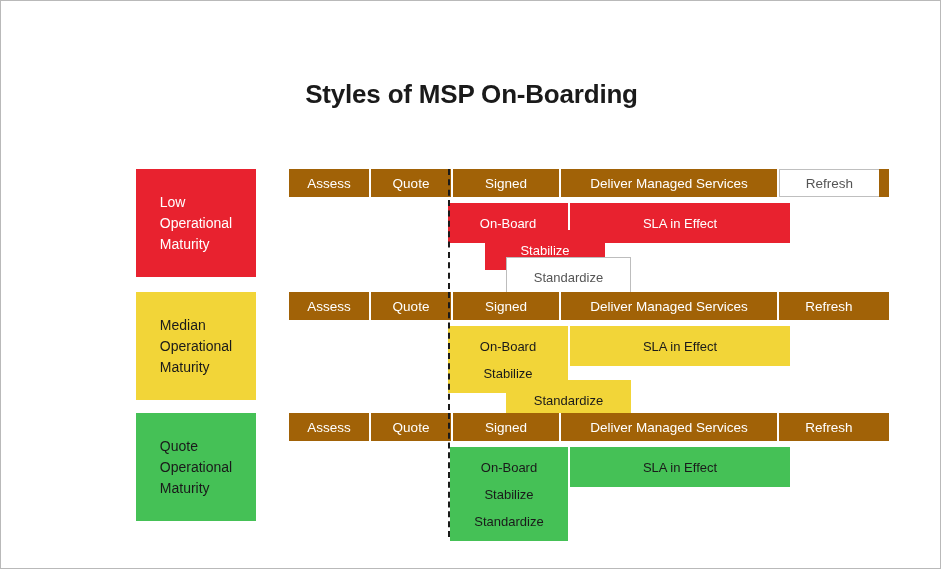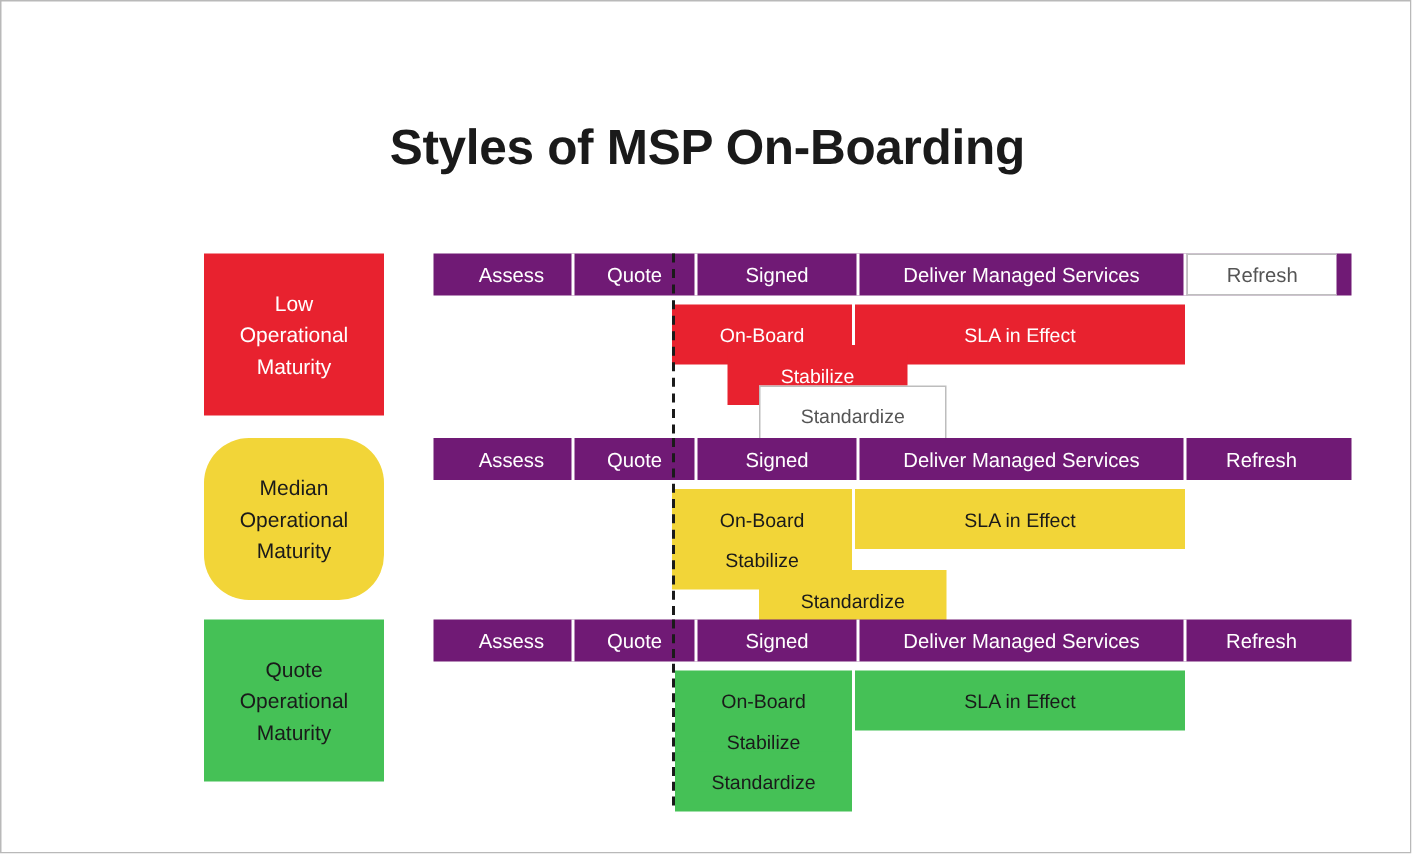--- a/index.html
+++ b/index.html
@@ -97,21 +97,21 @@
     margin-top: 2px;
   }
 
   
   #title {
     position: absolute;
     left: 0;
     top: 78px;
     width: 941px;
     text-align: center;
-    font-size: 33px;
+    font-size: 26px;
     font-weight: bold;
     color: #1a1a1a;
     letter-spacing: -0.2px;
   }
 
   
   .row {
     position: absolute;
     left: 0;
     width: 941px;
@@ -122,50 +122,47 @@
 
   
   .maturity-box {
     position: absolute;
     left: 135px;
     width: 120px;
     height: 108px;
     display: flex;
     align-items: center;
     justify-content: center;
-    text-align: center;
     font-size: 14px;
     line-height: 21px;
     color: #1a1a1a;
   }
   .maturity-box.low {
     background: #e8222f;
     color: #ffffff;
     top: 0px;
   }
   .maturity-box.median {
     background: #f2d538;
     top: 0px;
-    border-radius: 30px;
   }
   .maturity-box.high {
     background: #45c156;
     top: 0px;
   }
 
   
   .timeline {
     position: absolute;
     left: 288px;
     top: 0px;
     height: 28px;
     width: 600px;
-    background: #701a75;
-    display: flex;
-    padding-left: 12px;
+    background: #a16207;
+    display: flex;
   }
   .timeline .seg {
     color: #ffffff;
     font-size: 13.5px;
     display: flex;
     align-items: center;
     justify-content: center;
     border-right: 2px solid #ffffff;
     box-sizing: border-box;
   }

